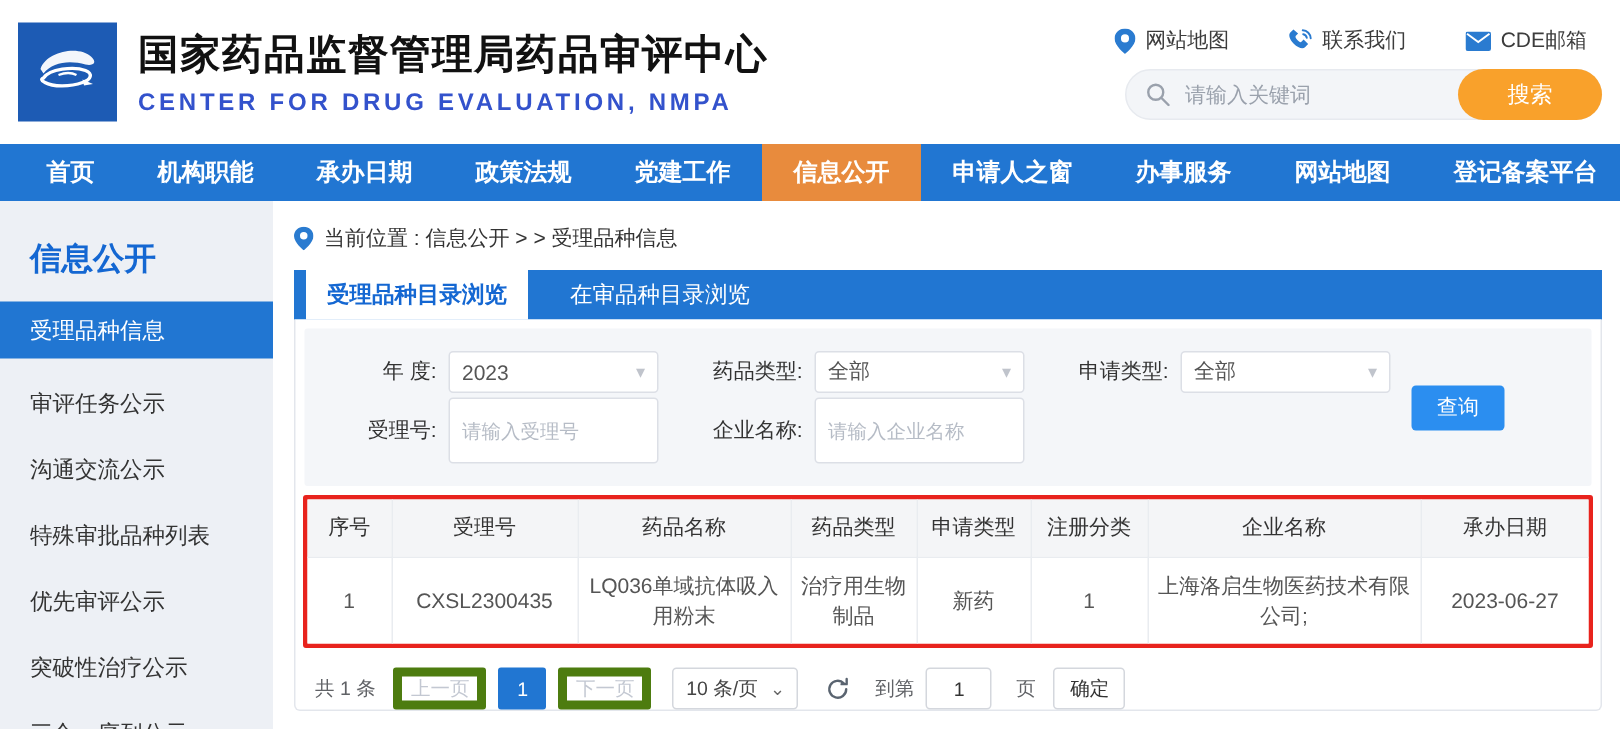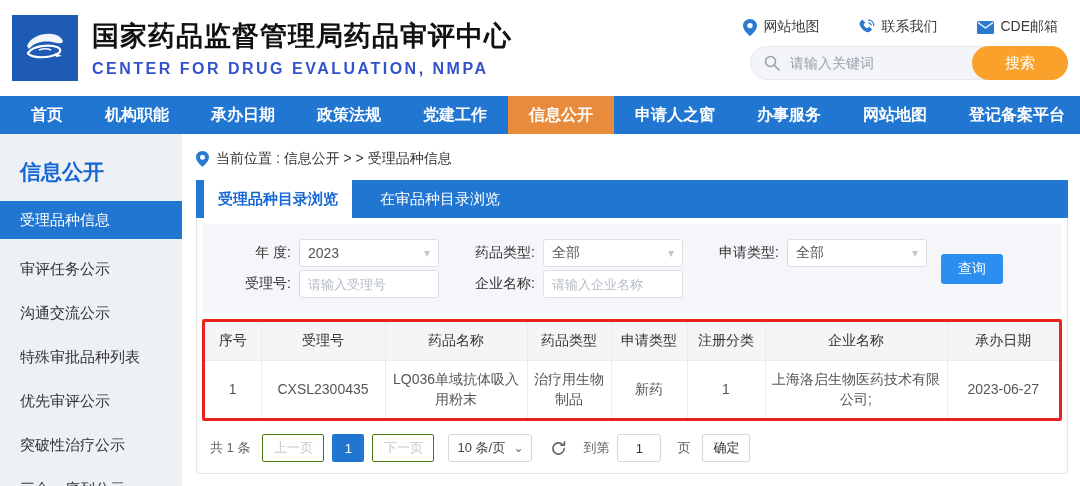--- a/index.html
+++ b/index.html
@@ -45,39 +45,39 @@
   .tab.inactive { color:#fff; width:176px; }
 
   .panel { flex:1; border:1px solid #e3e6ec; border-top:none; border-radius:0 0 4px 4px; background:#fff; display:flex; flex-direction:column; }
 
   
   .filters { margin:6px 6px 0 6px; background:#f4f6f9; border-radius:2px; padding:12px 0 12px 16px; position:relative; }
   .filter-row { display:flex; align-items:center; margin:3px 0; }
   .f-label { width:72px; text-align:right; font-size:14px; color:#333; margin-right:8px; white-space:nowrap; }
   .select-box { width:140px; height:28px; background:#fff; border:1px solid #dcdfe6; border-radius:3px; display:flex; align-items:center; padding:0 8px; font-size:14px; color:#555; cursor:pointer; }
   .select-box .caret { margin-left:auto; color:#c0c4cc; font-size:12px; }
-  .f-input { width:140px; height:28px; background:#fff; border:1px solid #dcdfe6; border-radius:3px; padding:0 8px; font-size:13px; color:#333; outline:none; font-family:inherit; }
+  .f-input { width:140px; height:44px; background:#fff; border:1px solid #dcdfe6; border-radius:3px; padding:0 8px; font-size:13px; color:#333; outline:none; font-family:inherit; }
   .f-input::placeholder { color:#b6bcc6; }
   .f-group { display:flex; align-items:center; margin-right:24px; }
   .query-btn { position:absolute; right:58px; top:50%; transform:translateY(-50%); width:62px; height:30px; background:#2b8ef0; color:#fff; border:none; border-radius:3px; font-size:14px; cursor:pointer; font-family:inherit; }
 
   
   .table-wrap { margin:6px 5px 0 5px; border:3px solid #e8231d; border-radius:2px; }
   table { width:100%; border-collapse:collapse; table-layout:fixed; }
   col.c0{width:56px;} col.c1{width:124px;} col.c2{width:142px;} col.c3{width:84px;}
   col.c4{width:76px;} col.c5{width:78px;} col.c6{width:182px;}
   thead th { height:38px; background:#f4f5f7; font-size:14px; font-weight:normal; color:#333; border-right:1px solid #e9ecf0; border-bottom:1px solid #e9ecf0; }
   thead th:last-child { border-right:none; }
   tbody td { height:58px; text-align:center; font-size:14px; color:#555; line-height:20px; border-right:1px solid #e9ecf0; background:#fff; padding:6px 6px; word-break:break-all; }
   tbody td:last-child { border-right:none; }
 
   
   .pagination { display:flex; align-items:center; margin:13px 0 0 13px; gap:8px; font-size:13px; color:#606266; }
   .pg-total { margin-right:4px; white-space:nowrap; }
-  .pg-btn { min-width:62px; height:28px; display:flex; align-items:center; justify-content:center; background:#fff; border:1px solid #4d7c0f; border-radius:2px; color:#c3c8d2; font-size:13px; cursor:default; white-space:nowrap; }
+  .pg-btn { min-width:62px; height:28px; display:flex; align-items:center; justify-content:center; background:#fff; border:6px solid #4d7c0f; border-radius:2px; color:#c3c8d2; font-size:13px; cursor:default; white-space:nowrap; }
   .pg-num { width:32px; height:28px; display:flex; align-items:center; justify-content:center; background:#2176d2; color:#fff; border-radius:2px; font-size:13px; cursor:pointer; }
   .pg-size { width:84px; height:28px; display:flex; align-items:center; background:#fff; border:1px solid #d4d7dd; border-radius:3px; padding:0 8px; color:#444; cursor:pointer; margin-left:6px; white-space:nowrap; }
   .pg-size .chev { margin-left:auto; font-size:12px; color:#666; }
   .refresh { margin-left:10px; display:flex; cursor:pointer; }
   .goto-label { margin-left:8px; white-space:nowrap; }
   .goto-input { width:44px; height:28px; border:1px solid #d4d7dd; border-radius:3px; text-align:center; font-size:13px; color:#333; outline:none; font-family:inherit; }
   .confirm-btn { width:48px; height:28px; background:#fff; border:1px solid #d4d7dd; border-radius:3px; font-size:13px; color:#333; cursor:pointer; margin-left:4px; font-family:inherit; }
 </style>
 </head>
 <body>

